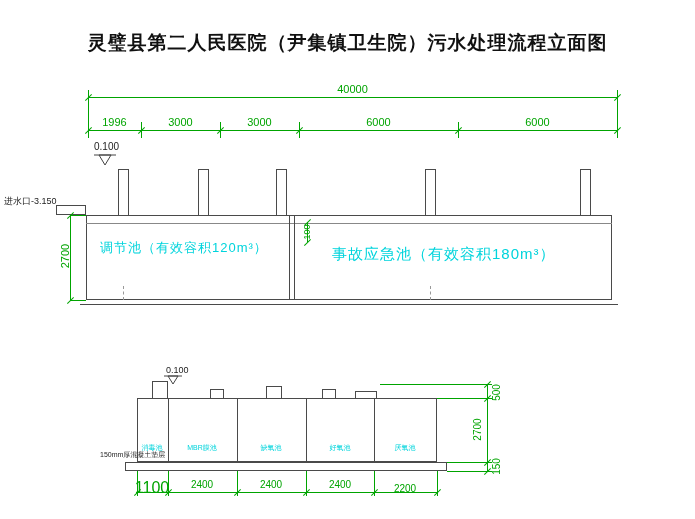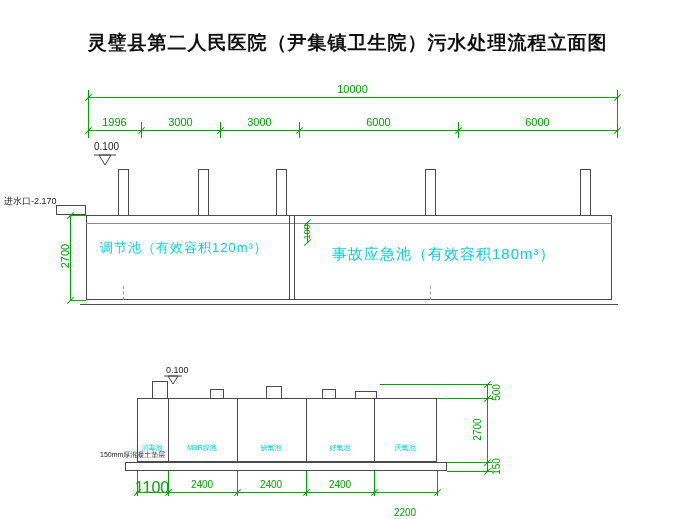--- a/index.html
+++ b/index.html
@@ -24,21 +24,21 @@
   .dash{position:absolute;width:0;border-left:1px dashed #999;}
 </style>
 </head>
 <body>
 
 <div class="title">灵璧县第二人民医院（尹集镇卫生院）污水处理流程立面图</div>
 
 <div class="vl" style="left:88px;top:90px;height:48px;"></div>
 <div class="vl" style="left:617px;top:90px;height:48px;"></div>
 <div class="hl" style="left:88px;top:97px;width:529px;"></div>
-<div class="dimtxt" style="left:88px;top:83px;width:529px;">10000</div>
+<div class="dimtxt" style="left:88px;top:83px;width:529px;">40000</div>
 <div class="tick" style="left:84px;top:97px;"></div>
 <div class="tick" style="left:613px;top:97px;"></div>
 
 <div class="vl" style="left:141px;top:122px;height:16px;"></div>
 <div class="vl" style="left:220px;top:122px;height:16px;"></div>
 <div class="vl" style="left:299px;top:122px;height:16px;"></div>
 <div class="vl" style="left:458px;top:122px;height:16px;"></div>
 <div class="hl" style="left:88px;top:130px;width:529px;"></div>
 <div class="tick" style="left:84px;top:130px;"></div>
 <div class="tick" style="left:137px;top:130px;"></div>
@@ -51,21 +51,21 @@
 <div class="dimtxt" style="left:220px;top:116px;width:79px;">3000</div>
 <div class="dimtxt" style="left:299px;top:116px;width:159px;">6000</div>
 <div class="dimtxt" style="left:458px;top:116px;width:159px;">6000</div>
 
 <div class="blk" style="left:94px;top:141px;font-size:10px;">0.100</div>
 <svg class="abs" style="left:94px;top:154px;" width="22" height="12">
   <line x1="0" y1="1" x2="22" y2="1" stroke="#444" stroke-width="1"></line>
   <polygon points="5,1 17,1 11,11" fill="none" stroke="#444" stroke-width="1"></polygon>
 </svg>
 
-<div class="blk" style="left:4px;top:195px;font-size:9px;">进水口-2.170</div>
+<div class="blk" style="left:4px;top:195px;font-size:9px;">进水口-3.150</div>
 <div class="box" style="left:56px;top:205px;width:30px;height:10px;"></div>
 
 <div class="box" style="left:86px;top:215px;width:526px;height:85px;"></div>
 <div class="hlk" style="left:86px;top:223px;width:526px;background:#888;"></div>
 <div class="vlk" style="left:289px;top:215px;height:85px;"></div>
 <div class="vlk" style="left:294px;top:215px;height:85px;"></div>
 <div class="hlk" style="left:80px;top:304px;width:538px;"></div>
 
 <div class="box" style="left:118px;top:169px;width:11px;height:47px;"></div>
 <div class="box" style="left:198px;top:169px;width:11px;height:47px;"></div>
@@ -127,21 +127,21 @@
 <div class="tick" style="left:133px;top:492px;"></div>
 <div class="tick" style="left:164px;top:492px;"></div>
 <div class="tick" style="left:233px;top:492px;"></div>
 <div class="tick" style="left:302px;top:492px;"></div>
 <div class="tick" style="left:370px;top:492px;"></div>
 <div class="tick" style="left:433px;top:492px;"></div>
 <div class="dimtxt" style="left:132px;top:479px;width:40px;font-size:16px;">1100</div>
 <div class="dimtxt" style="left:182px;top:479px;width:40px;font-size:10px;">2400</div>
 <div class="dimtxt" style="left:251px;top:479px;width:40px;font-size:10px;">2400</div>
 <div class="dimtxt" style="left:320px;top:479px;width:40px;font-size:10px;">2400</div>
-<div class="dimtxt" style="left:385px;top:507px;width:40px;font-size:10px;">2200</div>
+<div class="dimtxt" style="left:385px;top:483px;width:40px;font-size:10px;">2200</div>
 
 <div class="hl" style="left:380px;top:384px;width:112px;"></div>
 <div class="hl" style="left:437px;top:398px;width:55px;"></div>
 <div class="hl" style="left:447px;top:462px;width:45px;"></div>
 <div class="hl" style="left:447px;top:471px;width:45px;"></div>
 <div class="vl" style="left:487px;top:384px;height:87px;"></div>
 <div class="tick" style="left:483px;top:384px;"></div>
 <div class="tick" style="left:483px;top:398px;"></div>
 <div class="tick" style="left:483px;top:462px;"></div>
 <div class="tick" style="left:483px;top:471px;"></div>

